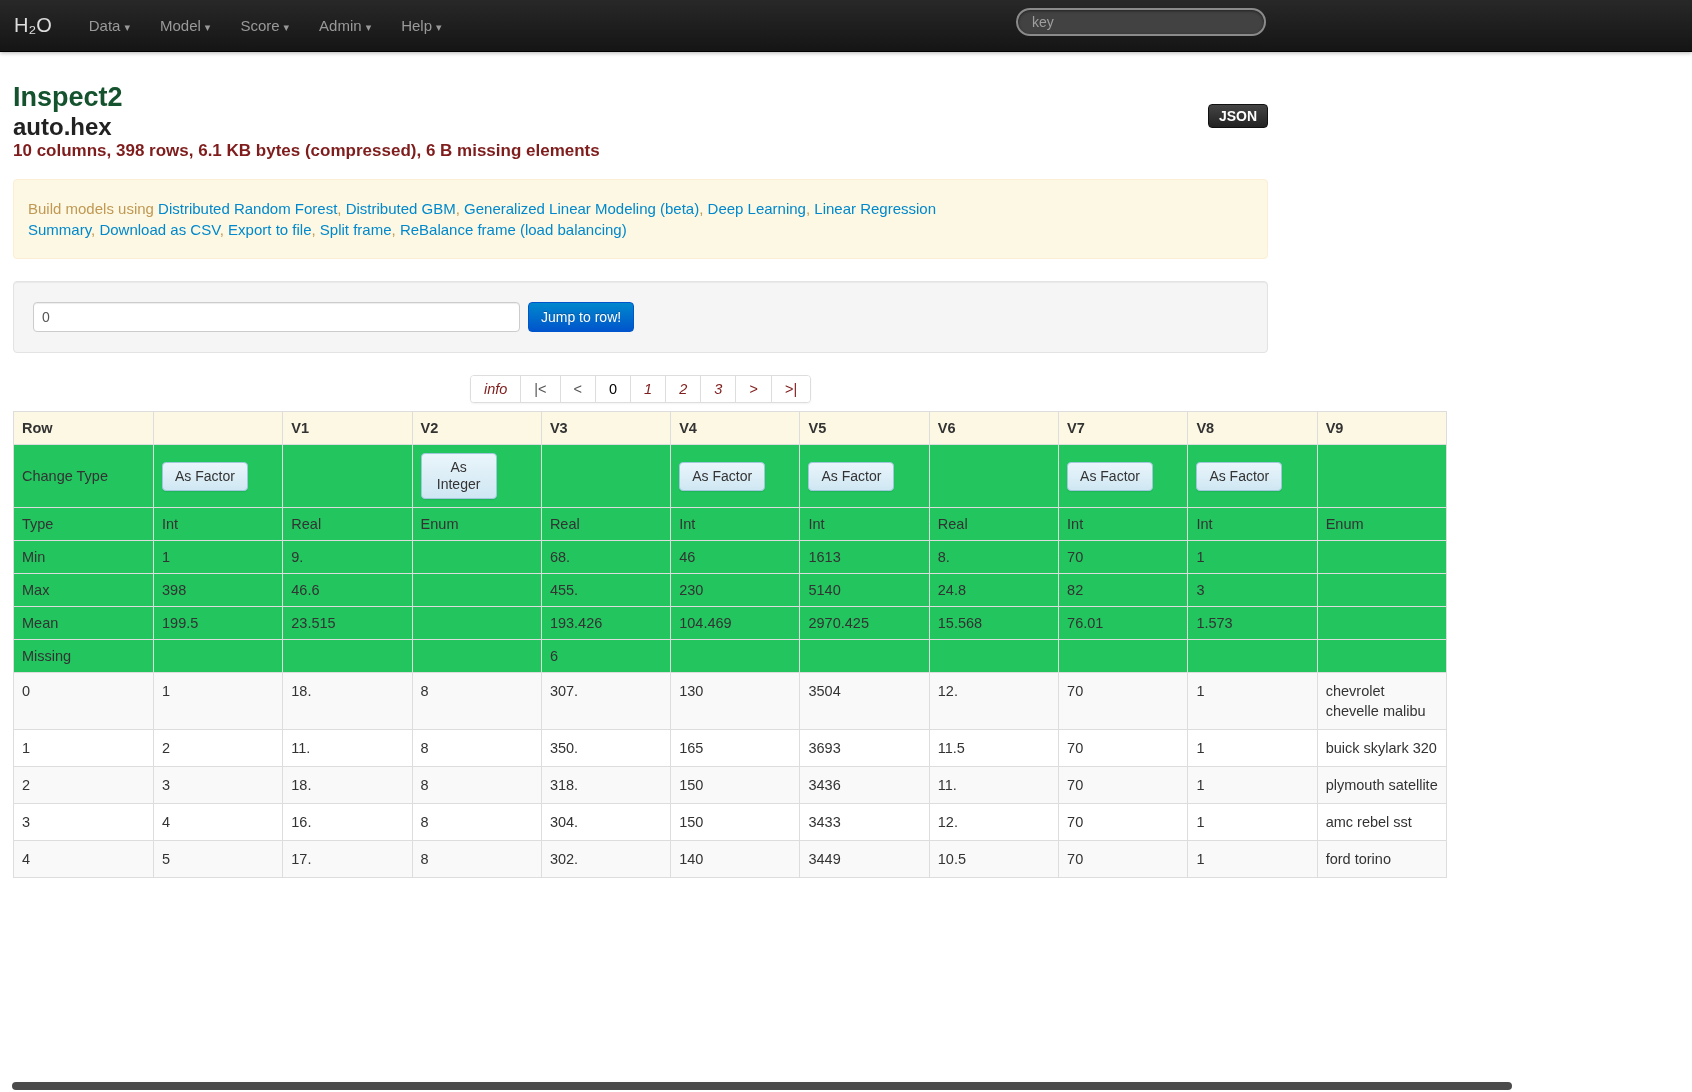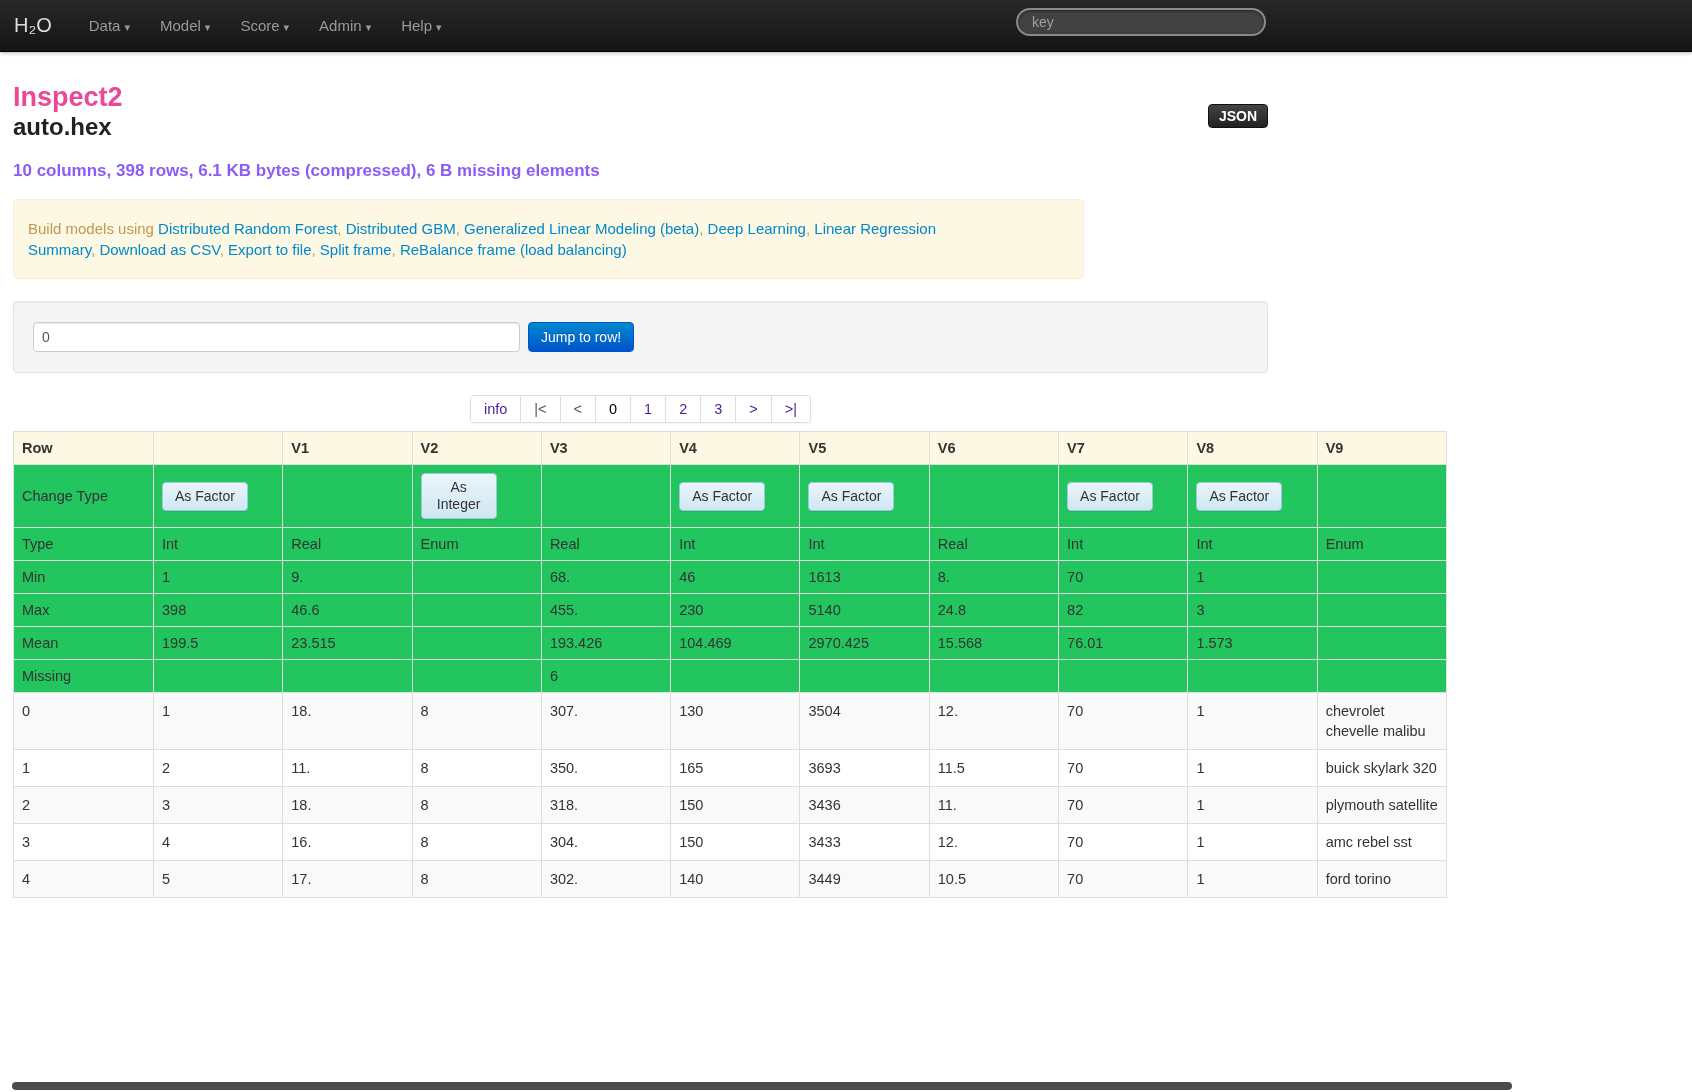--- a/index.html
+++ b/index.html
@@ -25,35 +25,35 @@
     border-radius:14px; background:#424242; border:2px solid #8a8a8a;
     box-shadow:inset 0 1px 3px rgba(0,0,0,.5);
     color:#fef9c3; padding:0 14px; font-size:14px; outline:none;
     font-family:"Liberation Sans","DejaVu Sans",sans-serif;
   }
   .nav-search::placeholder { color:#9f9f9f; }
 
   
   .container { width:1268px; padding-left:13px; position:relative; }
 
-  .page-title { font-size:27px; font-weight:bold; color:#ec4899; margin-top:30px; }
+  .page-title { font-size:27px; font-weight:bold; color:#14532d; margin-top:30px; }
   .frame-name { font-size:24px; font-weight:bold; color:#222; }
-  .summary    { font-size:17px; font-weight:bold; color:#8b5cf6; margin-top:20px; }
+  .summary    { font-size:17px; font-weight:bold; color:#7f1d1d; }
 
   .json-btn {
     position:absolute; top:22px; right:0;
     background:linear-gradient(#444,#222); color:#fff;
     border:1px solid #111; border-radius:4px;
     font-size:14px; font-weight:bold; padding:3px 10px; cursor:pointer;
     font-family:"Liberation Sans","DejaVu Sans",sans-serif;
   }
 
   
   .alert {
-    margin-top:18px; width:1071px; background:#fcf8e3;
+    margin-top:18px; width:1255px; background:#fcf8e3;
     border:1px solid #fbeed5; border-radius:4px;
     padding:18px 14px; color:#c09853; line-height:21px; font-size:15px;
   }
   .alert a { color:#0088cc; text-decoration:none; cursor:pointer; }
   .links-host a:not(:last-child)::after { content:", "; color:#c09853; }
   .links-line2 { display:block; }
 
   
   .well {
     margin-top:22px; width:1255px; background:#f5f5f5;
@@ -79,21 +79,21 @@
   .pagination-wrap { width:1255px; display:flex; justify-content:center; margin-top:22px; }
   .pagination {
     display:flex; border:1px solid #ddd; border-radius:4px; overflow:hidden;
     box-shadow:0 1px 2px rgba(0,0,0,.05); background:#fff;
   }
   .pagination a {
     display:block; padding:5px 13px; border-left:1px solid #ddd;
     font-size:14.5px; text-decoration:none; cursor:pointer; background:#fff;
   }
   .pagination a:first-child { border-left:none; }
-  .pagination a.link { color:#4c1d95; }
+  .pagination a.link { color:#7f1d1d;font-style:italic; }
   .pagination a.disabled { color:#555; }
   .pagination a.active { color:#000; }
 
   
   .data-table {
     margin-top:8px; margin-left:13px; border-collapse:collapse;
     table-layout:fixed; width:1434px; font-size:14.5px;
   }
   .data-table th, .data-table td {
     border:1px solid #ddd; padding:8px; text-align:left; color:#333;

